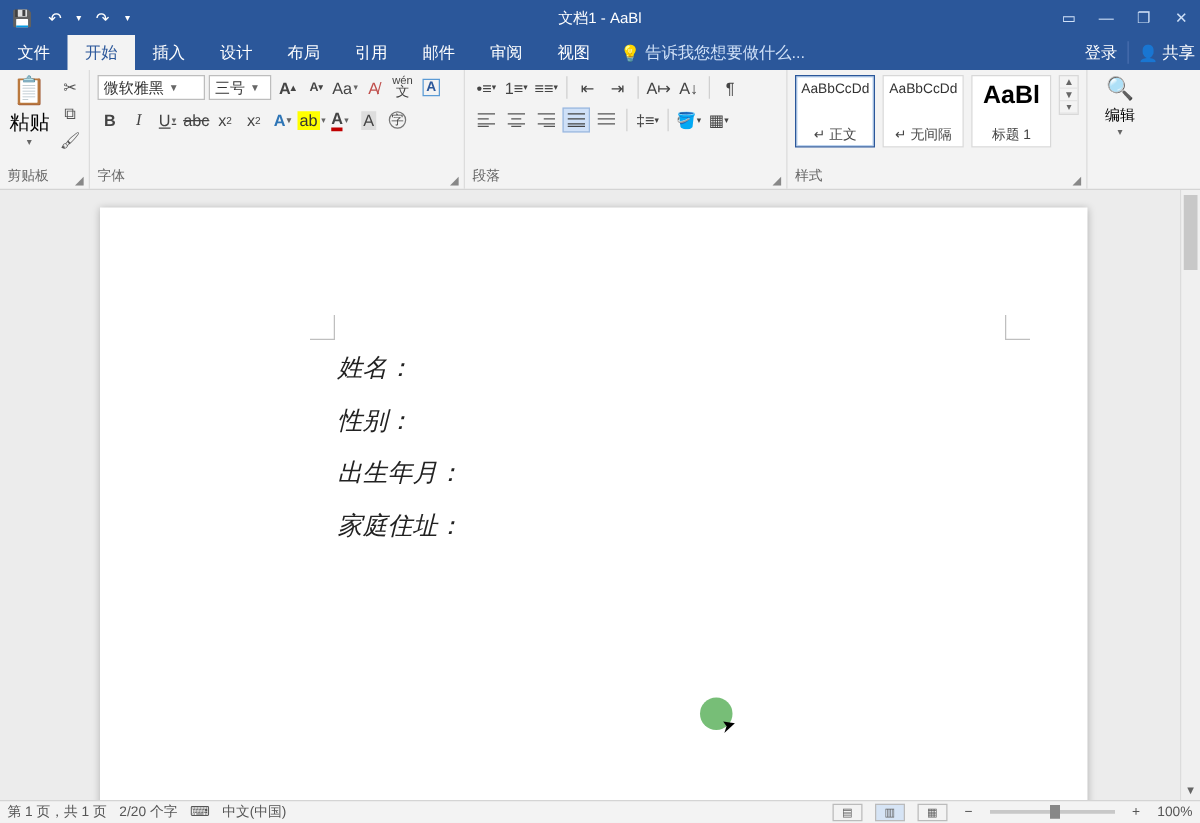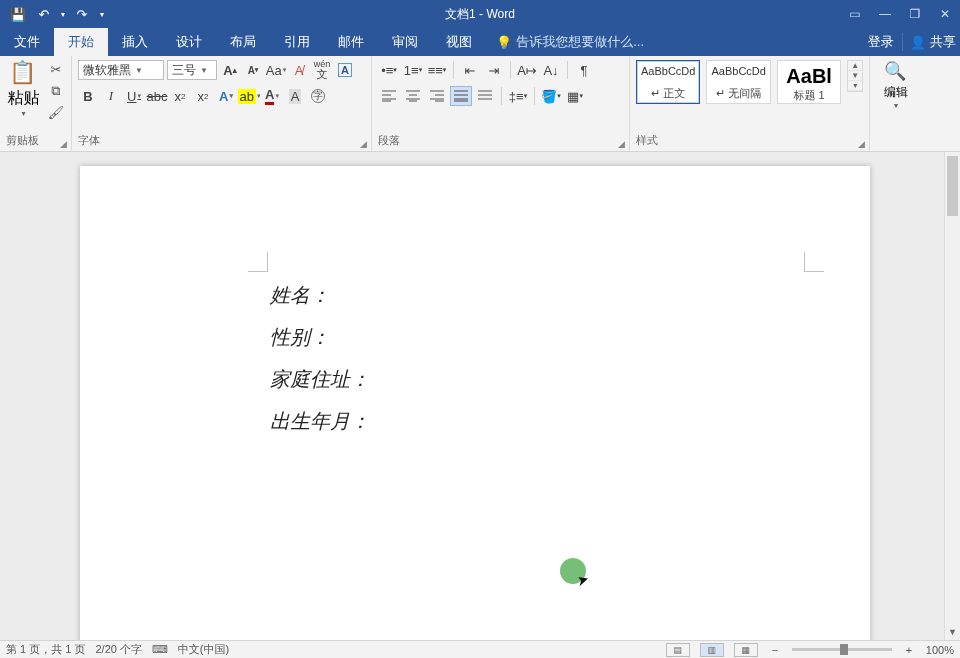--- a/index.html
+++ b/index.html
@@ -48,21 +48,21 @@
 
   
   .para-rows { display:flex; flex-direction:column; gap:6px; }
   .para-row { display:flex; align-items:center; gap:2px; }
   .pbtn { width:22px; height:20px; display:flex; align-items:center; justify-content:center; font-size:13px; color:#444; }
   .pbtn.active { background:#cfe0f7; border:1px solid #9bb8de; }
   .sep { width:1px; height:18px; background:#d0d0d0; margin:0 3px;}
 
   
   .styles-body { display:flex; align-items:stretch; gap:2px; }
-  .style-card { width:66px; height:44px; border:1px solid #d8d8d8; background:#fff; display:flex; flex-direction:column; align-items:center; justify-content:space-between; padding:4px 2px 2px; }
+  .style-card { width:66px; height:58px; border:1px solid #d8d8d8; background:#fff; display:flex; flex-direction:column; align-items:center; justify-content:space-between; padding:4px 2px 2px; }
   .style-card .sample { font-size:11px; color:#333; }
   .style-card .sample.big { font-size:20px; font-weight:bold; color:#000; }
   .style-card .name { font-size:11px; color:#444; }
   .style-card.selected { border:1px solid #2b579a; box-shadow: inset 0 0 0 1px #bcd3ef;}
   .style-scroll { width:16px; display:flex; flex-direction:column; border:1px solid #d8d8d8;}
   .style-scroll div { flex:1; display:flex; align-items:center; justify-content:center; font-size:8px; color:#666; border-bottom:1px solid #e4e4e4;}
 
   
   .edit-body { display:flex; flex-direction:column; align-items:center; justify-content:center; width:40px;}
   .edit-body .mag { font-size:18px; color:#444; }
@@ -99,21 +99,21 @@
 <body>
 
 <div class="titlebar">
   <div class="qat">
     <div class="qbtn">💾</div>
     <div class="qbtn">↶</div>
     <div class="qbtn" style="width:10px;font-size:8px;">▾</div>
     <div class="qbtn">↷</div>
     <div class="qbtn" style="width:12px;font-size:8px;">▾</div>
   </div>
-  <div class="title-center">文档1 - Word</div>
+  <div class="title-center">文档1 - AaBl</div>
   <div class="winctrls">
     <div class="wbtn">▭</div>
     <div class="wbtn">—</div>
     <div class="wbtn">❐</div>
     <div class="wbtn">✕</div>
   </div>
 </div>
 
 <div class="tabrow">
   <div class="tab file">文件</div>
@@ -312,22 +312,22 @@
 
 </div>
 
 <div class="docarea">
   <div class="page">
     <div class="margin-mark tl"></div>
     <div class="margin-mark tr"></div>
     <div class="content" id="doc-content">
         <div>姓名：</div>
         <div>性别：</div>
+        <div>出生年月：</div>
         <div>家庭住址：</div>
-        <div>出生年月：</div>
       </div>
   </div>
   <div class="cursor-dot"></div>
   <div class="cursor-arrow">➤</div>
   <div class="vscroll">
     <div class="arr up">▲</div>
     <div class="thumb"></div>
     <div class="arr dn">▼</div>
   </div>
 </div>

